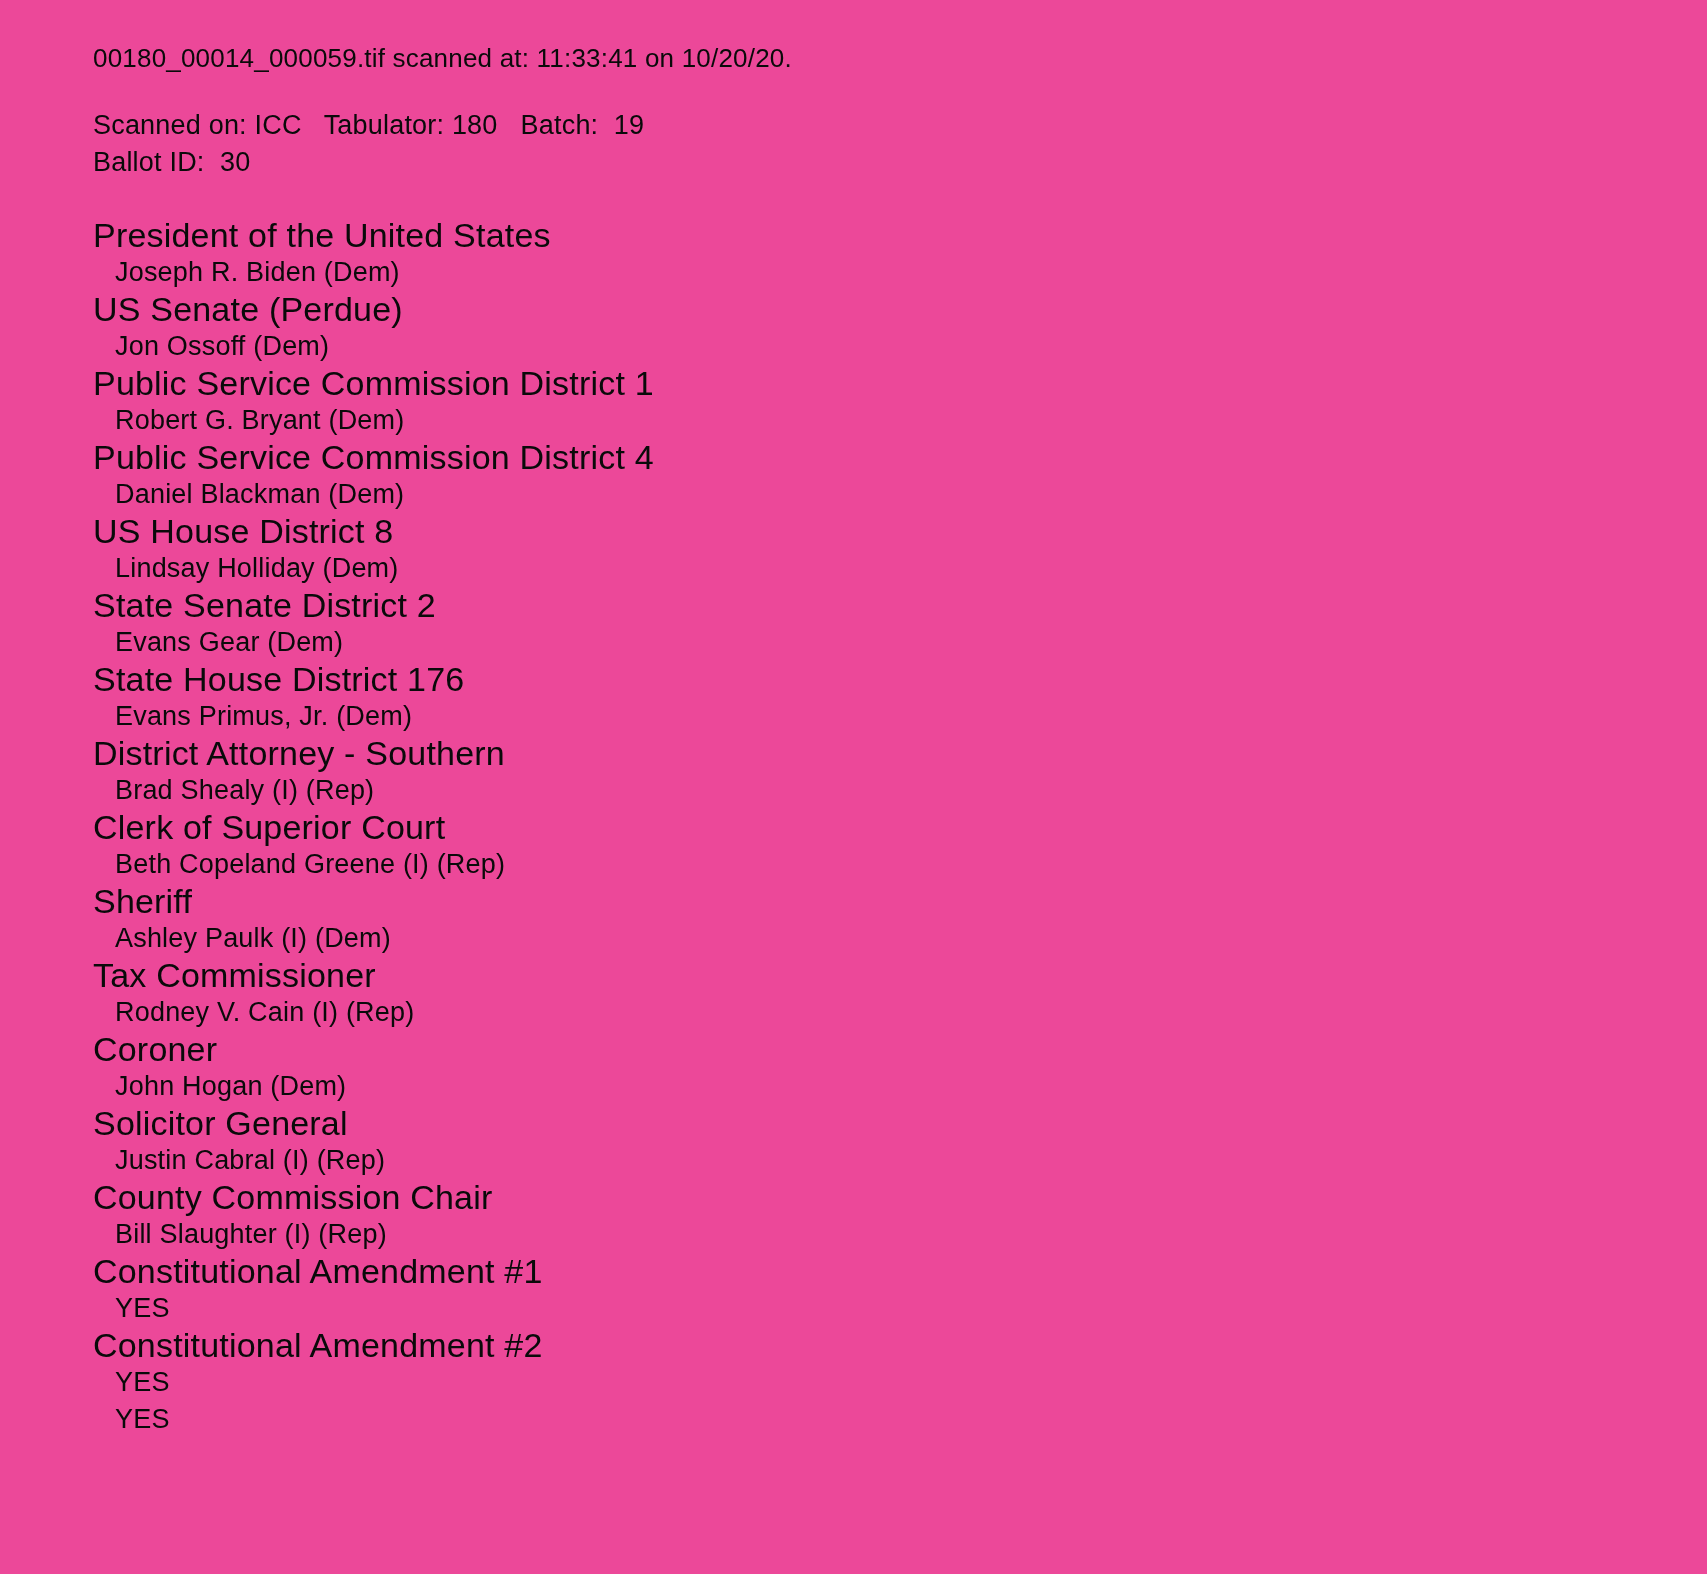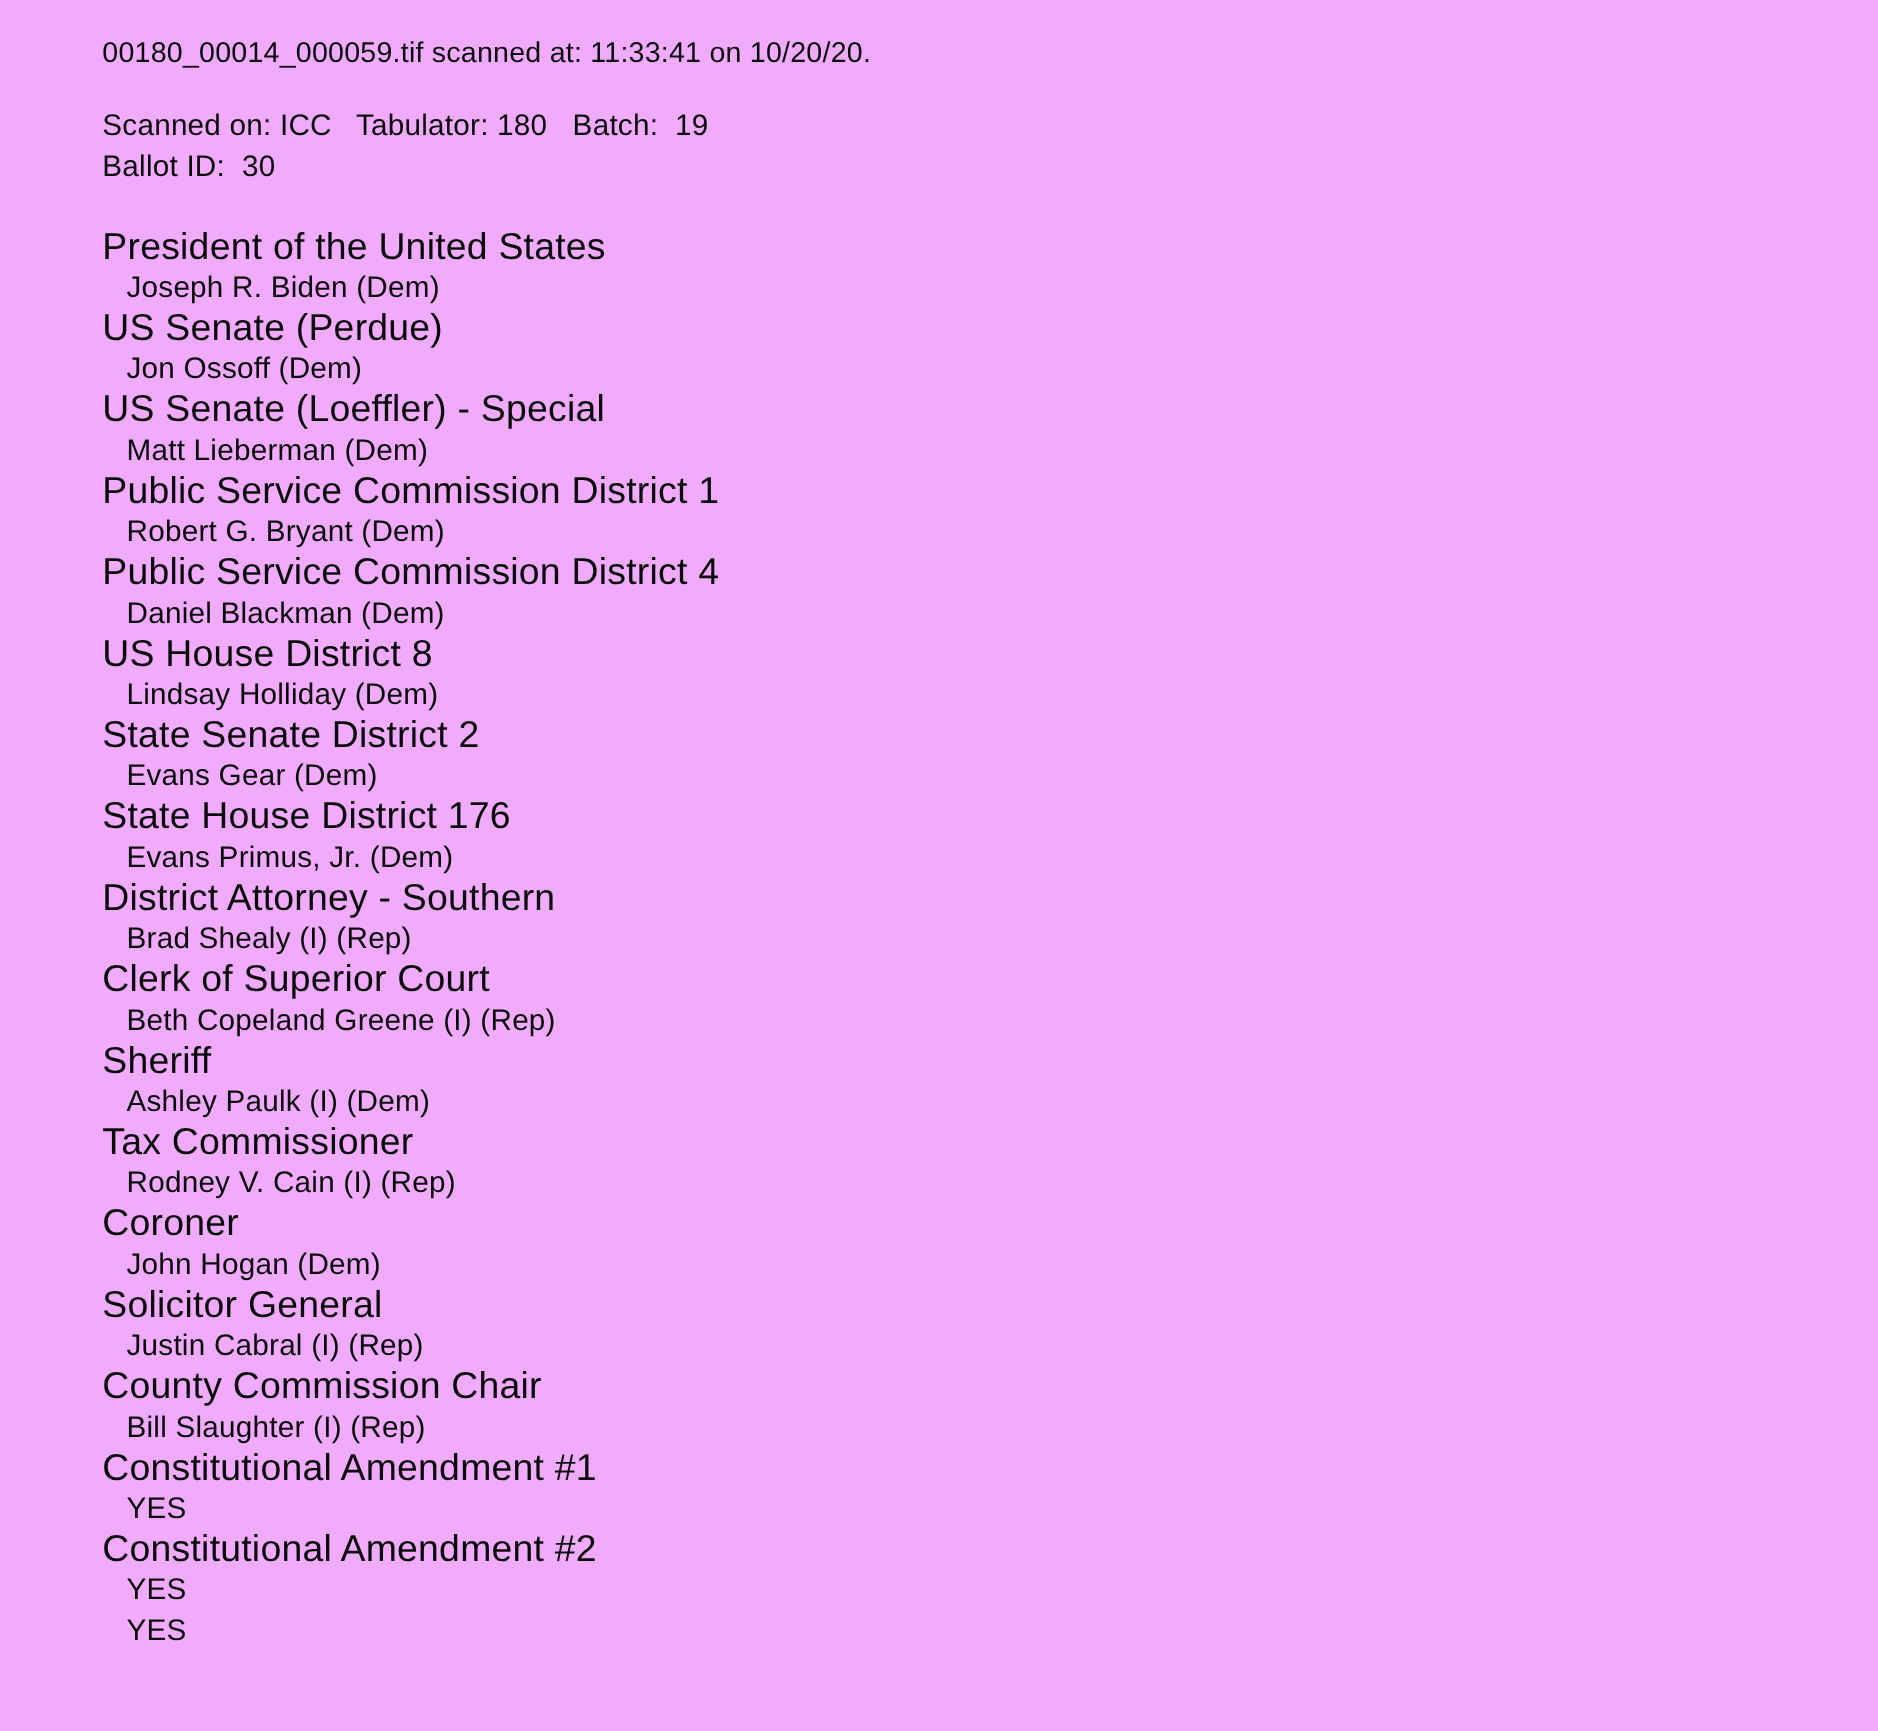--- a/index.html
+++ b/index.html
@@ -13,22 +13,22 @@
     position: relative;
     overflow: hidden;
     font-family: "Liberation Sans", sans-serif;
     color: #0a0a0a;
   }
   .page {
     position: absolute;
     top: 0; left: 0;
     width: 1707px;
     height: 1574px;
-    background: #f0abfc;
-    padding-top: 29px;
+    background: #ec4899;
+    padding-top: 40px;
     box-sizing: border-box;
   }
   .line {
     margin: 0;
     padding: 0 0 0 93px;
     font-size: 27px;
     line-height: 37px;
     white-space: pre-wrap;
     letter-spacing: 0.2px;
   }
@@ -76,24 +76,20 @@
   <div class="contest-row">
     <p class="contest-name">President of the United States</p>
     <p class="contest-choice">Joseph R. Biden (Dem)</p>
   </div>
 
   <div class="contest-row">
     <p class="contest-name">US Senate (Perdue)</p>
     <p class="contest-choice">Jon Ossoff (Dem)</p>
   </div>
 
-  <div class="contest-row">
-    <p class="contest-name">US Senate (Loeffler) - Special</p>
-    <p class="contest-choice">Matt Lieberman (Dem)</p>
-  </div>
 
   <div class="contest-row">
     <p class="contest-name">Public Service Commission District 1</p>
     <p class="contest-choice">Robert G. Bryant (Dem)</p>
   </div>
 
   <div class="contest-row">
     <p class="contest-name">Public Service Commission District 4</p>
     <p class="contest-choice">Daniel Blackman (Dem)</p>
   </div>

